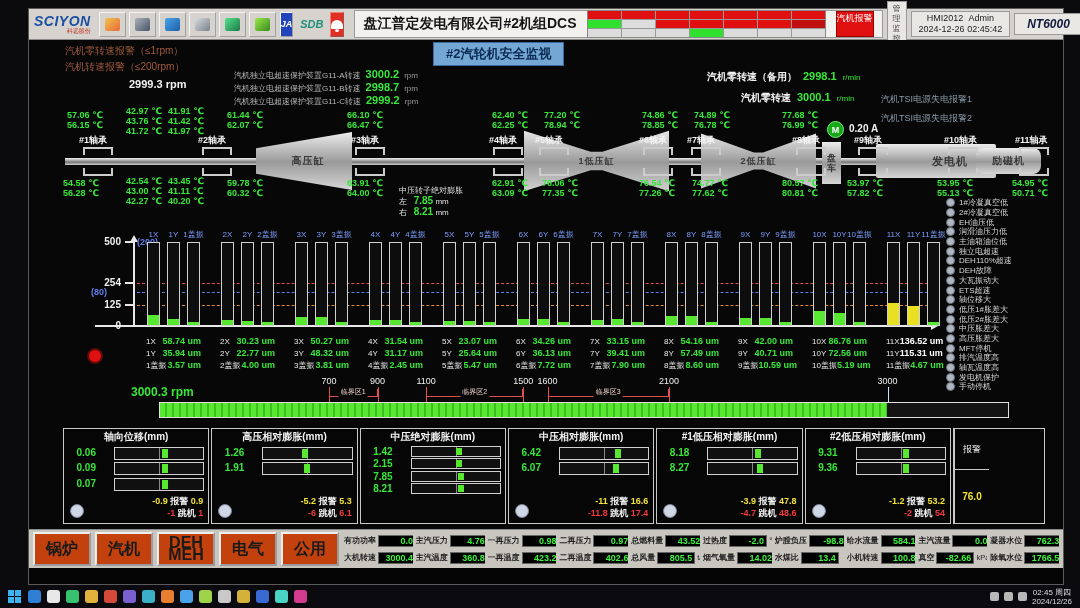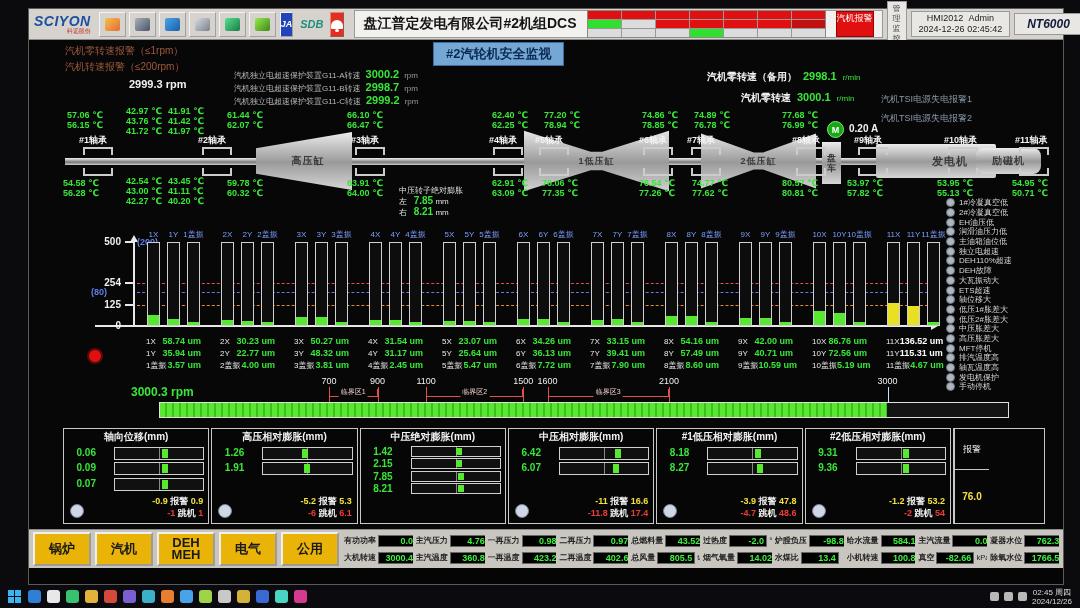--- a/index.html
+++ b/index.html
@@ -114,21 +114,21 @@
   .p-dot{position:absolute;left:6px;bottom:5px;width:12px;height:12px;border-radius:50%;background:#cfd6e6;border:1px solid #7a8294;}
   .ecc{flex:none;width:92px;display:flex;padding:0;}
   .ecc-left{flex:1;position:relative;padding:2px 3px;}
   .ecc-title{font-size:9px;font-weight:bold;color:#f2f2f2;white-space:nowrap;}
   .ecc-val{position:absolute;right:3px;top:38px;font-size:10px;font-weight:bold;color:#39e639;}
   .ecc-right{width:34px;border-left:1px solid #c8c8c8;display:flex;flex-direction:column;}
   .ecc-al{height:40px;border-bottom:1px solid #c8c8c8;display:flex;align-items:center;justify-content:center;font-size:9px;color:#f2f2f2;}
   .ecc-av{flex:1;display:flex;align-items:center;justify-content:center;font-size:10px;font-weight:bold;color:#f2e23a;}
   
   #statusbar{height:38px;background:#c9c6c0;border-top:1px solid #8a8a8a;display:flex;align-items:center;padding:0 4px;gap:5px;}
-  .sb-btn{width:54px;height:30px;border:2px outset #efefef;background:#eab308;font-size:13px;font-weight:bold;color:#1a1a1a;display:flex;align-items:center;justify-content:center;text-align:center;white-space:pre-line;line-height:12px;}
+  .sb-btn{width:54px;height:30px;border:2px outset #efefef;background:#c2410c;font-size:16px;font-weight:bold;color:#1a1a1a;display:flex;align-items:center;justify-content:center;text-align:center;white-space:pre-line;line-height:12px;}
   #metrics{flex:1;display:grid;grid-template-columns:repeat(10,1fr);grid-auto-rows:16px;gap:1px 3px;align-items:center;}
   .metric{display:flex;align-items:center;gap:2px;white-space:nowrap;overflow:hidden;}
   .m-label{font-size:8px;font-weight:bold;color:#222;}
   .m-box{background:#000;color:#3ef23e;font-weight:bold;font-size:9px;padding:0 2px;min-width:32px;text-align:right;border:1px solid #666;}
   .m-unit{font-size:7.5px;color:#222;}
   
   #taskbar{position:absolute;left:0;top:585px;width:1080px;height:23px;background:#0b0b0f;display:flex;align-items:center;padding:0 8px;gap:6px;box-sizing:border-box;}
   .tb-start{width:14px;height:14px;display:grid;grid-template-columns:6px 6px;grid-auto-rows:6px;gap:1px;}
   .tb-start i{background:#3db4f2;display:block;}
   .tb-icon{width:13px;height:13px;border-radius:3px;flex:none;}

